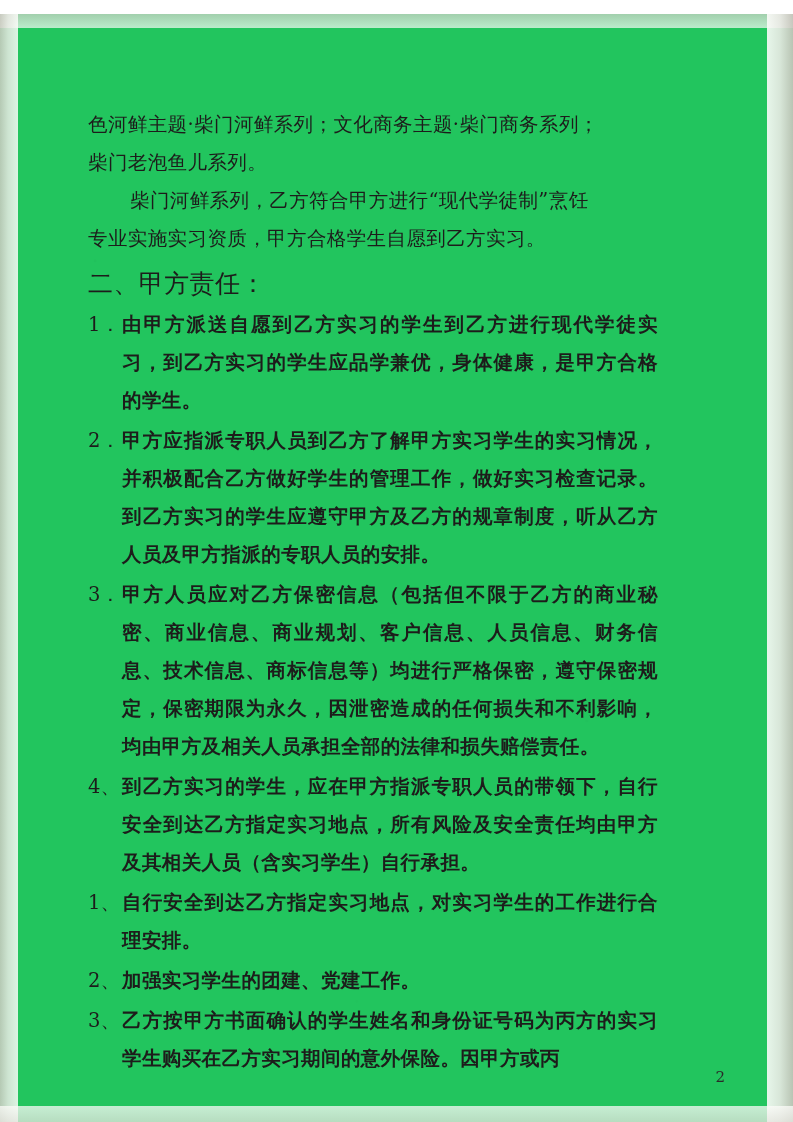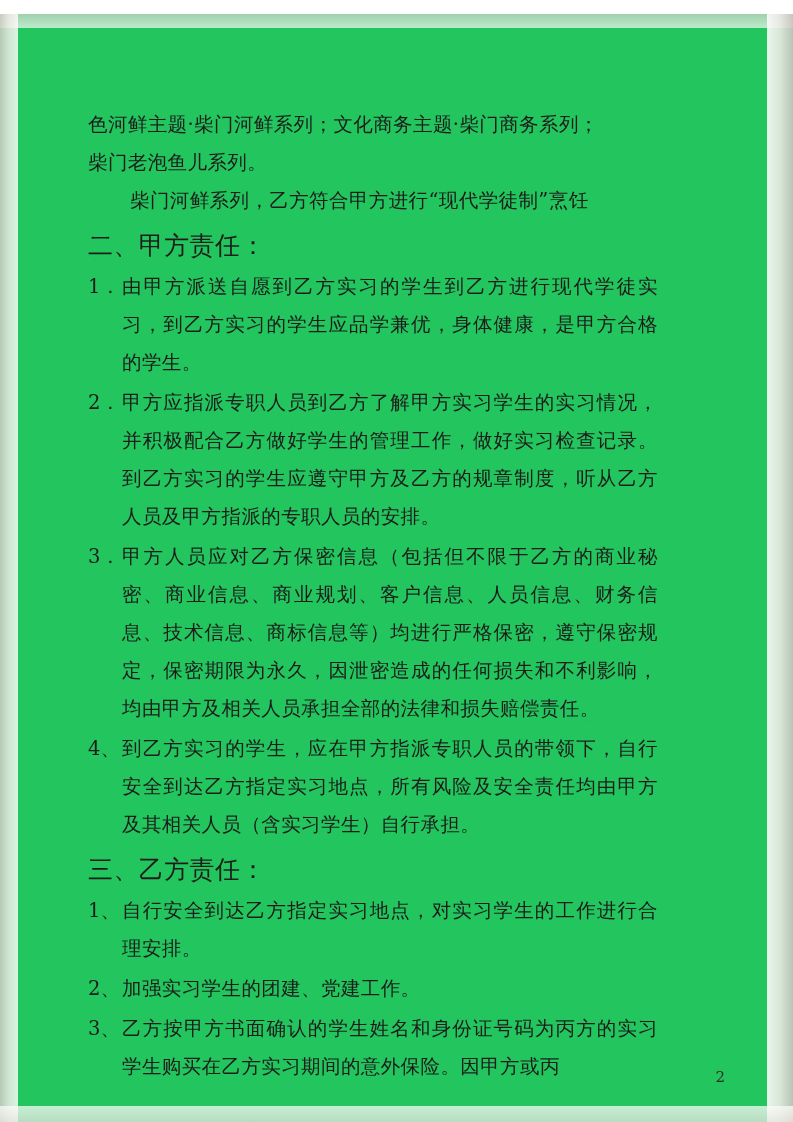--- a/index.html
+++ b/index.html
@@ -80,20 +80,21 @@
     text-align: left;
   }
   .item .body {
     flex: 1 1 auto;
     font-size: 19.5px;
     line-height: 38px;
     color: #1d1c1b;
     letter-spacing: .4px;
     text-align: justify;
     white-space: pre-wrap;
+    font-weight: bold;
   }
   .heading {
     font-size: 25px;
     line-height: 40px;
     color: #1d1c1b;
     letter-spacing: .4px;
     margin-top: 6px;
   }
   .page-number {
     position: absolute;
@@ -122,20 +123,21 @@
   <div class="scan-edge-left"></div>
   <div class="scan-edge-right"></div>
   <div class="scan-edge-bottom"></div>
   <div class="speckle"></div>
 
   <div class="content">
 
     <div class="line block">色河鲜主题·柴门河鲜系列；文化商务主题·柴门商务系列；</div>
     <div class="line block">柴门老泡鱼儿系列。</div>
     <div class="line block indent-2">柴门河鲜系列，乙方符合甲方进行“现代学徒制”烹饪</div>
+    <div class="line block">专业实施实习资质，甲方合格学生自愿到乙方实习。</div>
 
     <div class="heading">二、甲方责任：</div>
 
     <div class="item">
       <div class="marker">1．</div>
       <div class="body">由甲方派送自愿到乙方实习的学生到乙方进行现代学徒实习，到乙方实习的学生应品学兼优，身体健康，是甲方合格的学生。</div>
     </div>
 
     <div class="item">
       <div class="marker">2．</div>
@@ -145,21 +147,20 @@
     <div class="item">
       <div class="marker">3．</div>
       <div class="body">甲方人员应对乙方保密信息（包括但不限于乙方的商业秘密、商业信息、商业规划、客户信息、人员信息、财务信息、技术信息、商标信息等）均进行严格保密，遵守保密规定，保密期限为永久，因泄密造成的任何损失和不利影响，均由甲方及相关人员承担全部的法律和损失赔偿责任。</div>
     </div>
 
     <div class="item">
       <div class="marker">4、</div>
       <div class="body">到乙方实习的学生，应在甲方指派专职人员的带领下，自行安全到达乙方指定实习地点，所有风险及安全责任均由甲方及其相关人员（含实习学生）自行承担。</div>
     </div>
 
-    <div class="heading">三、乙方责任：</div>
 
     <div class="item">
       <div class="marker">1、</div>
       <div class="body">自行安全到达乙方指定实习地点，对实习学生的工作进行合理安排。</div>
     </div>
 
     <div class="item">
       <div class="marker">2、</div>
       <div class="body">加强实习学生的团建、党建工作。</div>
     </div>

